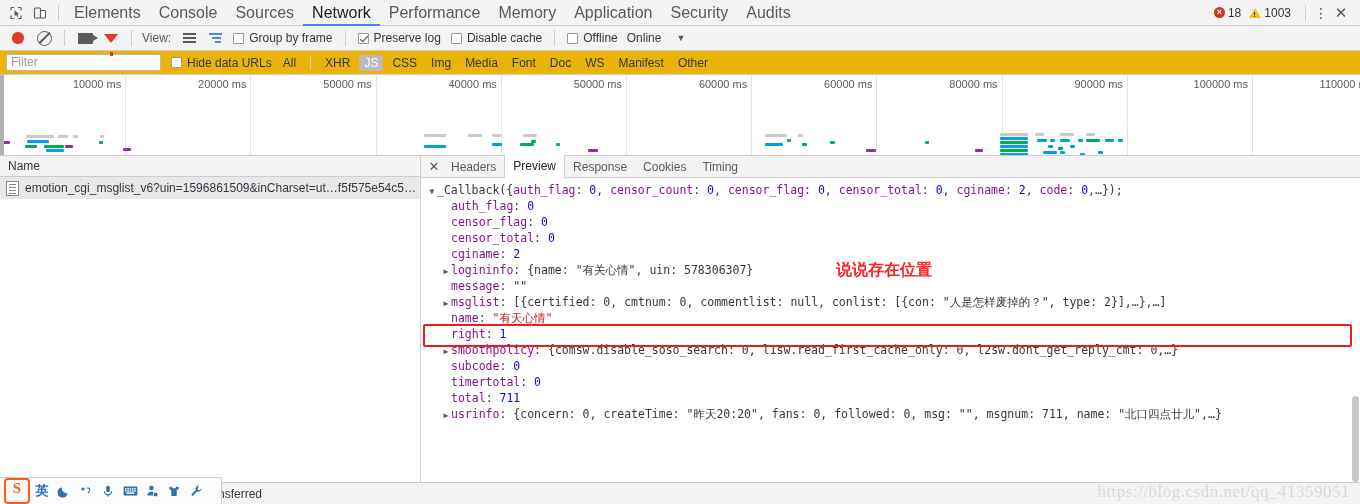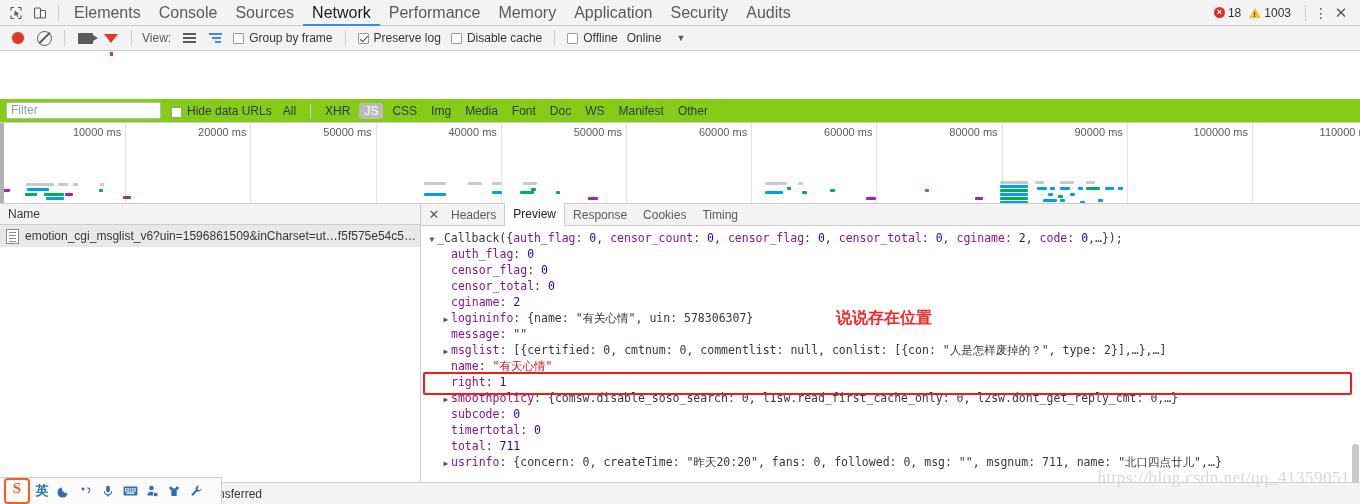--- a/index.html
+++ b/index.html
@@ -85,22 +85,22 @@
   .cbox.checked:after{
     content:"";position:absolute;left:3px;top:0px;width:3px;height:7px;
     border:solid #333;border-width:0 1.6px 1.6px 0;transform:rotate(42deg);
   }
   .cb-item{display:flex;align-items:center;gap:5px;font-size:12px;color:#303942;margin:0 4px;}
   .tb-txt{font-size:12px;color:#303942;margin:16px 3px;}
 
   
   .filterrow{
     display:flex;align-items:center;height:24px;
-    background:#84cc16;border-bottom:1px solid #cdcdcd;
-    padding:0 6px;box-sizing:border-box;margin-top:48px;
+    background:#eab308;border-bottom:1px solid #cdcdcd;
+    padding:0 6px;box-sizing:border-box;
   }
   .filterbox{
     width:155px;height:17px;border:1px solid #b8b8b8;background:#fff;border-radius:2px;
     font-size:12px;color:#9a9a9a;padding:0 4px;line-height:17px;box-sizing:border-box;
     font-family:"Liberation Sans",sans-serif;
   }
   .filterbox::placeholder{color:#9a9a9a;}
   .type-sep{width:1px;height:14px;background:#cdcdcd;margin:0 7px;}
   .type-chip{
     font-size:12px;color:#303942;padding:1px 5px;border-radius:3px;margin:0 2px;white-space:nowrap;
@@ -174,21 +174,21 @@
   .plain{color:#303942;}
 
   .redbox{
     position:absolute;border:2px solid #ee1c1c;border-radius:2px;pointer-events:none;
   }
   .annot{
     position:absolute;color:#f22;font-weight:bold;font-size:16px;
     font-family:"DejaVu Sans","Liberation Sans",sans-serif;white-space:nowrap;
   }
   .watermark{
-    position:absolute;right:10px;bottom:16px;color:#d8d8d8;font-size:17px;
+    position:absolute;right:10px;bottom:2px;color:#d8d8d8;font-size:17px;
     font-family:"Liberation Serif","DejaVu Serif",serif;letter-spacing:.5px;white-space:nowrap;
   }
   .scrollthumb{
     position:absolute;right:1px;width:7px;background:#c9c9c9;border-radius:4px;
   }
 
   
   .statusbar{
     position:absolute;left:0;right:0;bottom:0;height:22px;
     background:#f3f3f3;border-top:1px solid #cdcdcd;
@@ -300,21 +300,21 @@
     <div class="cb-item">
       <span class="cbox"></span>
       <span>Offline</span>
     </div>
     <span class="tb-txt">Online</span>
     <span class="tb-txt" style="font-size:9px;color:#5a5a5a;margin-left:10px;">▼</span>
   </div>
 
   <div class="filterrow">
     <input class="filterbox" type="text" placeholder="Filter" style="">
-    <div class="cb-item" style="margin-left:10px;align-items:flex-end;">
+    <div class="cb-item" style="margin-left:10px;">
       <span class="cbox"></span>
       <span>Hide data URLs</span>
     </div>
     <span class="type-chip">All</span>
     <span class="type-sep"></span>
     <span class="type-chip">XHR</span>
     <span class="type-chip sel">JS</span>
     <span class="type-chip">CSS</span>
     <span class="type-chip">Img</span>
     <span class="type-chip">Media</span>

